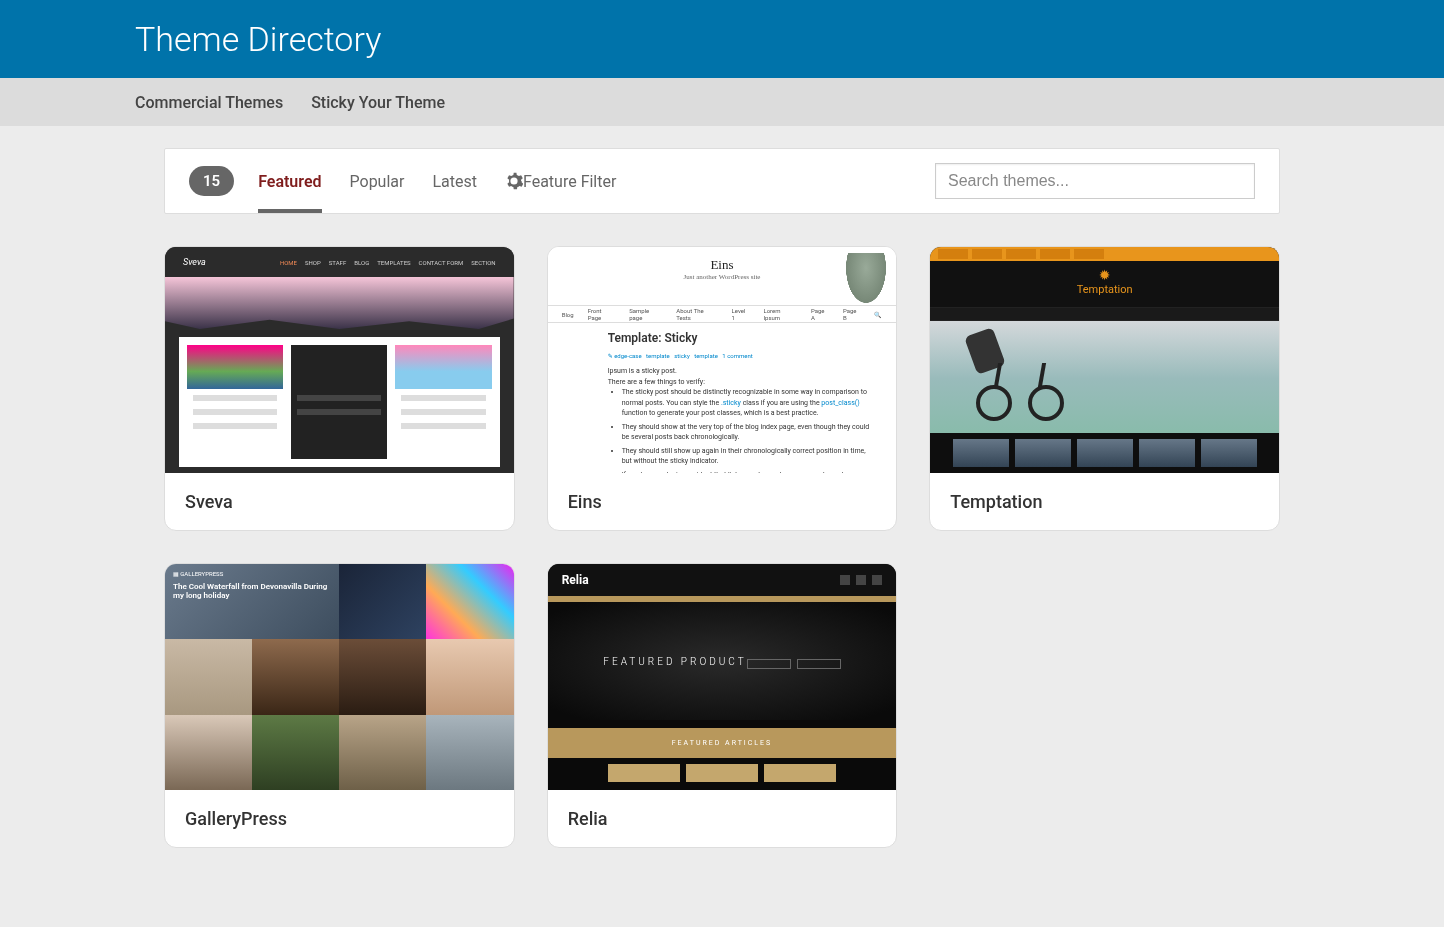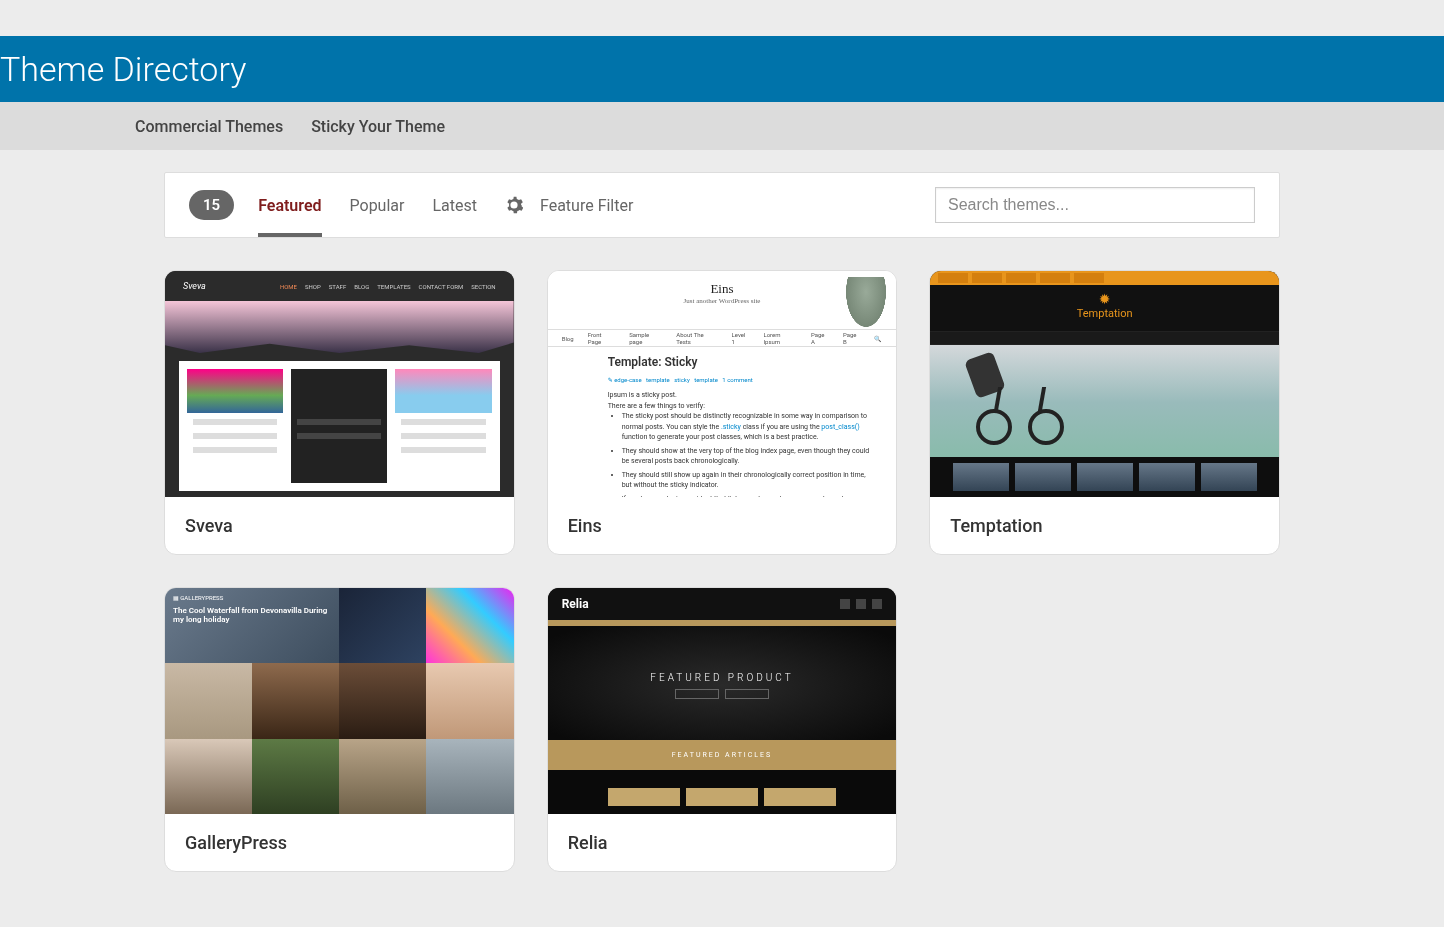--- a/index.html
+++ b/index.html
@@ -4,24 +4,24 @@
 <style>
 * { box-sizing: border-box; margin: 0; padding: 0; }
 body {
   font-family: -apple-system, BlinkMacSystemFont, "Segoe UI", Roboto, "Helvetica Neue", Arial, sans-serif;
   background: #ececec;
   color: #32373c;
   width: 1444px;
 }
 .header-bar {
   background: #0073aa;
-  height: 66px;
-  display: flex;
-  align-items: center;
-  margin-top: 36px;
+  height: 78px;
+  display: flex;
+  align-items: center;
+  padding-left: 135px;
 }
 .header-title {
   color: #fff;
   font-size: 34px;
   font-weight: 300;
 }
 .sub-nav {
   background: #dcdcdc;
   height: 48px;
   display: flex;
@@ -82,21 +82,21 @@
   position: absolute;
   bottom: 0;
   left: 0;
   right: 0;
   height: 4px;
   background: #666;
 }
 .feature-filter {
   display: flex;
   align-items: center;
-  gap: 17px;
+  gap: 0;
   font-size: 16px;
   color: #666;
   cursor: pointer;
 }
 .gear {
   width: 18px; height: 18px; fill: #666;
 }
 .search-wrap {
   margin-left: auto;
 }
@@ -199,25 +199,25 @@
 .gpress .g8{background:linear-gradient(#d9c8b8,#7a6855)}
 .gpress .g9{background:linear-gradient(#5d7a45,#2e3f22)}
 .gpress .g10{background:linear-gradient(#b8a488,#6e6048)}
 .gpress .g11{background:linear-gradient(#a8b4bc,#6c7880)}
 .relia{background:#0a0a0a}
 .relia .tb{position:absolute;top:0;left:0;right:0;height:32px;background:#111;display:flex;align-items:center;justify-content:space-between;padding:0 14px}
 .relia .tb .lg{color:#fff;font-size:12px;font-weight:700}
 .relia .tb .ic{display:flex;gap:6px}
 .relia .tb .ic i{width:10px;height:10px;background:#444}
 .relia .gold{position:absolute;top:32px;left:0;right:0;height:6px;background:#b8985c}
-.relia .hero{position:absolute;top:38px;left:0;right:0;height:118px;background:radial-gradient(ellipse at 50% 50%,#2a2a2a 0%,#0a0a0a 90%);display:flex;flex-direction:column;align-items:center;justify-content:center}
+.relia .hero{position:absolute;top:38px;left:0;right:0;height:118px;background:radial-gradient(ellipse at 50% 50%,#2a2a2a 0%,#0a0a0a 90%);display:flex;flex-direction:row;align-items:center;justify-content:center}
 .relia .hero .hp{color:#fff;font-size:10px;letter-spacing:3px;font-weight:300}
 .relia .hero .btns{display:flex;gap:6px;margin-top:6px}
 .relia .hero .btns i{width:44px;height:10px;border:1px solid #666}
-.relia .far{position:absolute;top:152px;left:0;right:0;height:30px;background:#b8985c;display:flex;align-items:center;justify-content:center;color:#fff;font-size:7px;letter-spacing:2px}
+.relia .far{position:absolute;top:164px;left:0;right:0;height:30px;background:#b8985c;display:flex;align-items:center;justify-content:center;color:#fff;font-size:7px;letter-spacing:2px}
 .relia .bar{position:absolute;bottom:8px;left:40px;right:40px;height:18px;display:flex;gap:6px;justify-content:center}
 .relia .bar i{width:72px;height:18px;background:#c4a76d}
 </style>
 </head>
 <body>
 
 <div class="header-bar">
   <div class="header-title">Theme Directory</div>
 </div>
 

